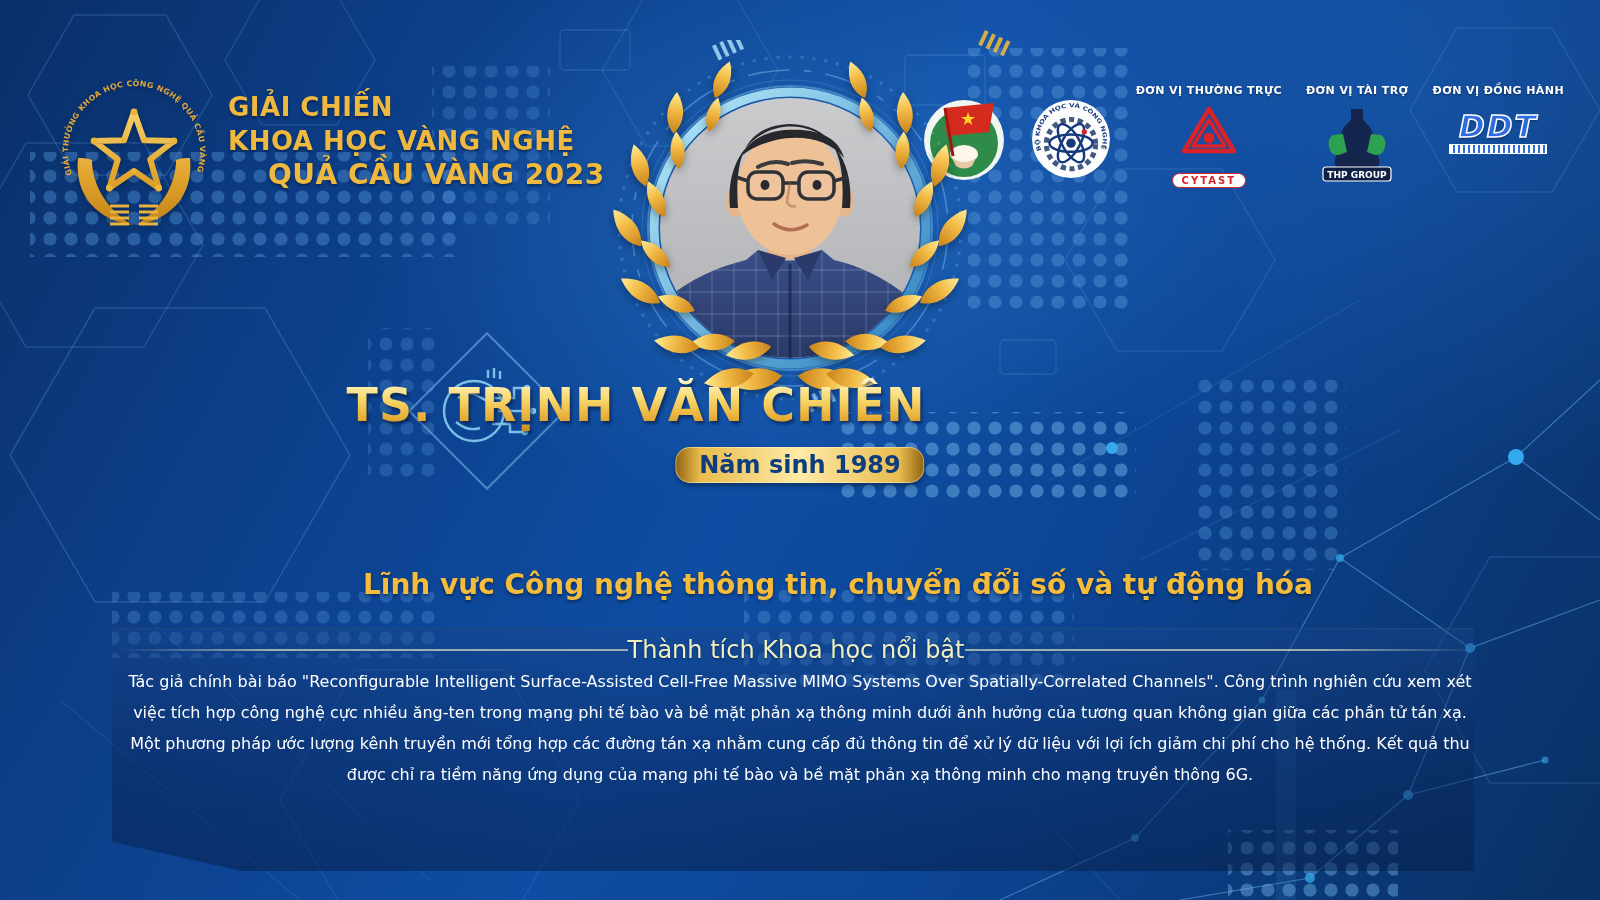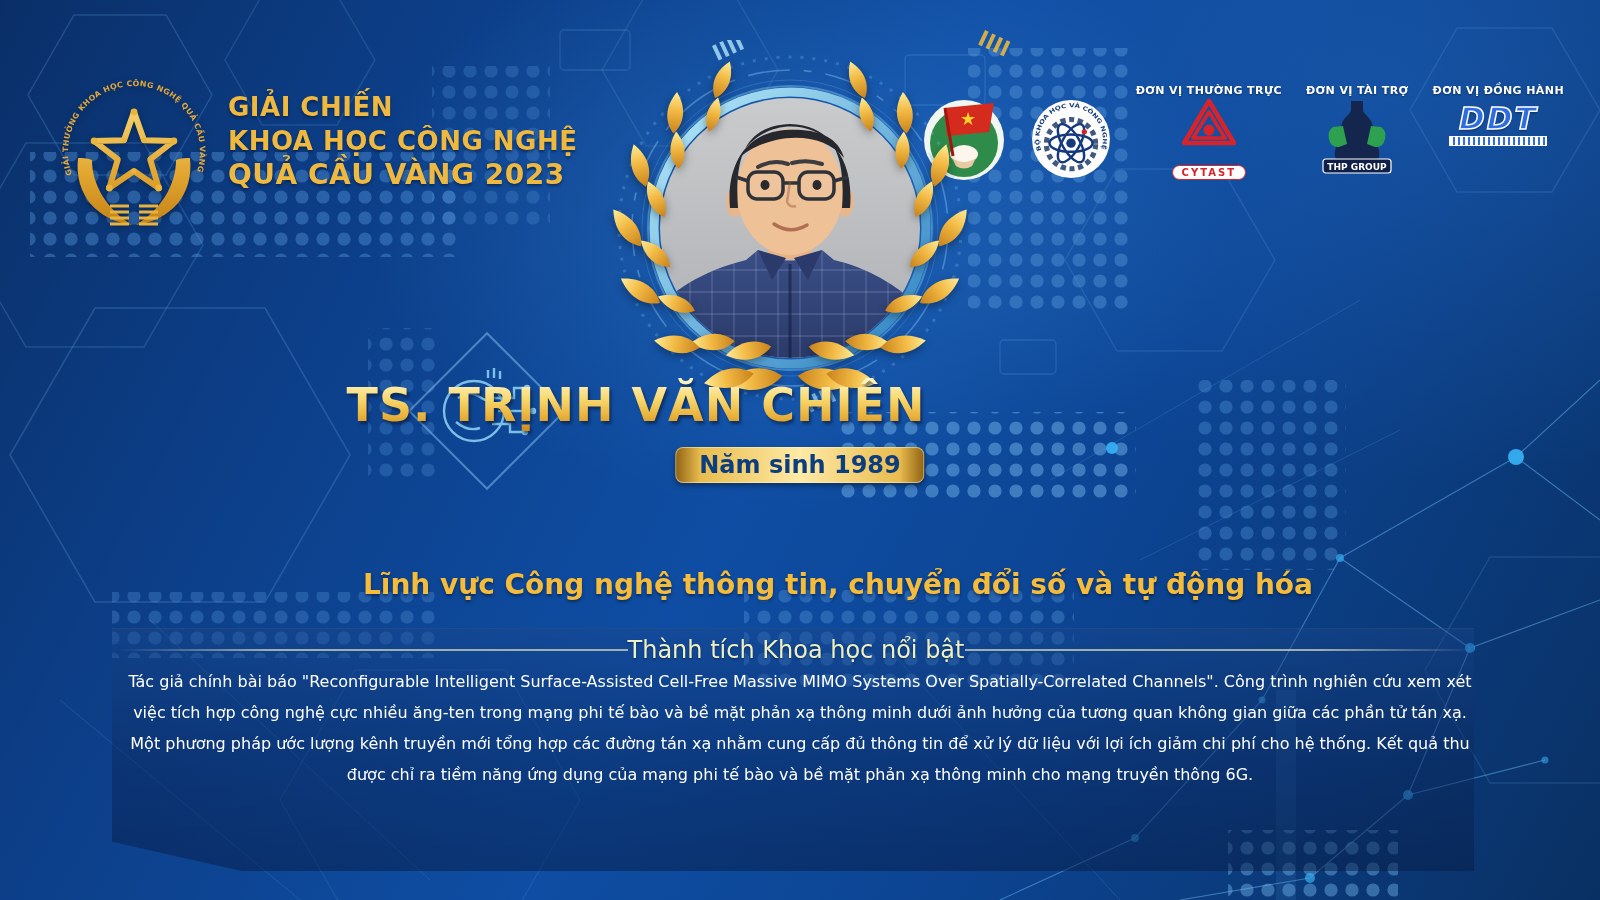--- a/index.html
+++ b/index.html
@@ -13,44 +13,44 @@
   .bg-deco{position:absolute;inset:0;z-index:0;}
   
   .panel{position:absolute;left:112px;top:628px;width:1362px;height:242px;z-index:1;
     background:linear-gradient(180deg,rgba(25,70,140,.38) 0%,rgba(10,38,90,.46) 55%,rgba(6,28,70,.5) 100%);
     border-top:1px solid rgba(170,210,255,.16);
     clip-path:polygon(0 0,100% 0,100% 100%,9.5% 100%,0 88%);}
   
   .emblem{position:absolute;left:52px;top:58px;z-index:2;filter:drop-shadow(0 2px 3px rgba(0,0,0,.3));}
   .award-title{position:absolute;left:228px;top:90px;z-index:2;color:#efb93f;font-weight:bold;
     font-size:26px;line-height:34px;letter-spacing:.5px;text-shadow:0 2px 3px rgba(5,20,50,.55);}
-  .award-title .l3{font-size:28px;}
+  .award-title .l3{font-size:28px;margin-left:40px;}
   
   .partners{position:absolute;top:84px;right:36px;z-index:2;display:flex;gap:24px;align-items:flex-start;}
   .pcol{display:flex;flex-direction:column;align-items:center;}
-  .plabel{font-size:11px;font-weight:bold;color:#fff;letter-spacing:.4px;white-space:nowrap;
+  .plabel{font-size:11px;font-weight:bold;color:#fff;letter-spacing:.4px;white-space:nowrap;margin-bottom:8px;
     text-shadow:0 1px 2px rgba(0,0,0,.4);}
   .cytast-pill{margin-top:16px;background:#fff;border:1.5px solid #d8232a;border-radius:8px;
     font-size:10px;font-weight:bold;color:#d8232a;letter-spacing:2px;padding:1px 9px;}
   .ddt-text{font-style:italic;font-weight:900;font-size:31px;letter-spacing:2px;color:#2e6ce0;
     -webkit-text-stroke:1.5px #ffffff;margin-top:6px;line-height:30px;text-shadow:0 2px 2px rgba(0,0,0,.3);}
   .ddt-bar{width:96px;height:8px;margin-top:3px;border:1px solid #fff;
     background:repeating-linear-gradient(90deg,#fff 0 3px,#2e6ce0 3px 5px);}
   
   .portrait{position:absolute;left:572px;top:40px;z-index:3;}
   .wreath{filter:drop-shadow(0 3px 4px rgba(0,0,0,.35));}
   
   .laureate-name{position:absolute;left:0;top:378px;width:1272px;text-align:center;z-index:4;
     font-size:46px;font-weight:bold;letter-spacing:1px;
     background:linear-gradient(180deg,#fff7cf 0%,#f8d96f 38%,#eab23b 70%,#c98a1d 100%);
     -webkit-background-clip:text;background-clip:text;color:transparent;
     filter:drop-shadow(2px 3px 1.5px rgba(8,25,60,.6));}
   .birth-badge{position:absolute;left:50%;top:447px;transform:translateX(-50%);z-index:4;
     background:linear-gradient(90deg,#8f6212 0%,#e9bc4e 10%,#ffeaa6 50%,#e9bc4e 90%,#8f6212 100%);
-    border-radius:8px;padding:4px 24px;font-size:24px;font-weight:bold;color:#0c3d7e;
+    border-radius:15px;padding:4px 24px;font-size:24px;font-weight:bold;color:#0c3d7e;
     box-shadow:0 3px 5px rgba(0,0,0,.35), inset 0 0 0 1px rgba(255,245,200,.5);}
   .position{position:absolute;left:0;top:499px;width:1600px;text-align:center;z-index:4;
     color:#f7efc6;font-size:23px;font-weight:600;line-height:34px;text-shadow:0 2px 2px rgba(5,20,50,.5);}
   .field{position:absolute;left:0;top:568px;width:1600px;text-align:center;z-index:4;
     color:#f5bb3a;font-size:28px;font-weight:bold;text-shadow:0 2px 3px rgba(5,20,50,.55);margin-left:38px;}
   
   .section-head{position:absolute;left:118px;right:126px;top:636px;z-index:4;display:flex;align-items:center;}
   .section-head .ttl{color:#eef0c4;font-size:24px;white-space:nowrap;text-shadow:0 1px 2px rgba(0,0,0,.4);}
   .section-head .line{flex:1;height:1.5px;}
   .section-head .line.l{background:linear-gradient(90deg,rgba(234,234,190,0),rgba(234,234,190,.65) 30%,rgba(234,234,190,.65));}
@@ -182,21 +182,21 @@
         <line x1="87" y1="148" x2="106" y2="148"></line>
           <line x1="87" y1="154" x2="106" y2="154"></line>
         <line x1="87" y1="160" x2="106" y2="160"></line>
           <line x1="87" y1="166" x2="106" y2="166"></line>
       </g>
     </g>
   </svg>
 
   <div class="award-title">
     <div class="l1">GIẢI CHIẾN</div>
-    <div class="l2">KHOA HỌC CÔNG NGHỆ</div>
+    <div class="l2">KHOA HỌC VÀNG NGHỆ</div>
     <div class="l3">QUẢ CẦU VÀNG 2023</div>
   </div>
 
   <div class="partners">
     <div class="pcol" style="margin-top:12px">
       <svg width="84" height="84" viewBox="0 0 84 84">
         <circle cx="42" cy="44" r="40" fill="#f2f6f1"></circle>
         <circle cx="42" cy="47" r="34" fill="#2e8b4a"></circle>
         <ellipse cx="42" cy="58" rx="14" ry="9" fill="#fdf6ec"></ellipse>
         <path d="M30,62 q12,8 24,0 l-4,8 q-8,5 -16,0 Z" fill="#e7c9a4"></path>

